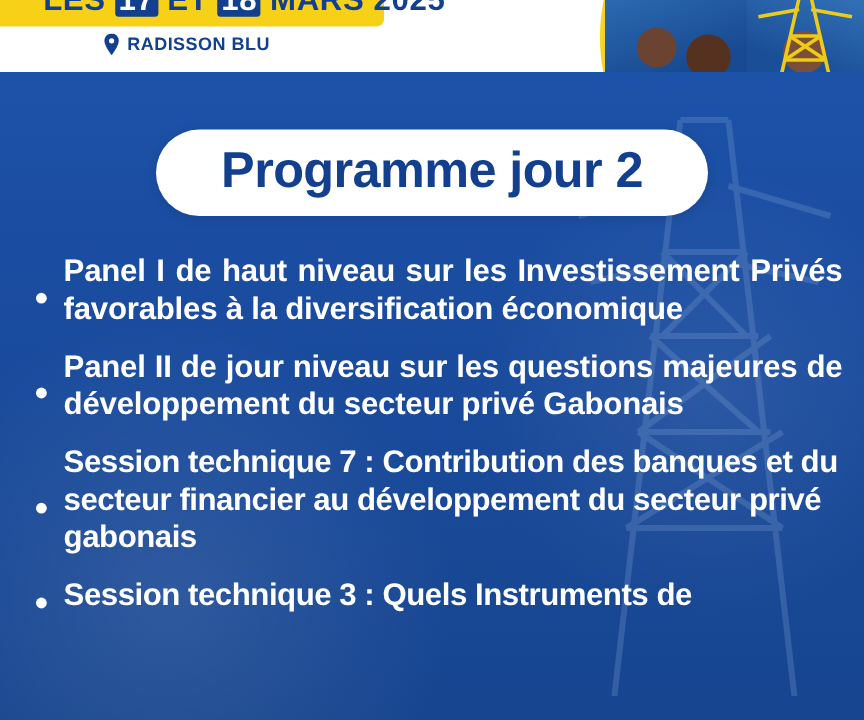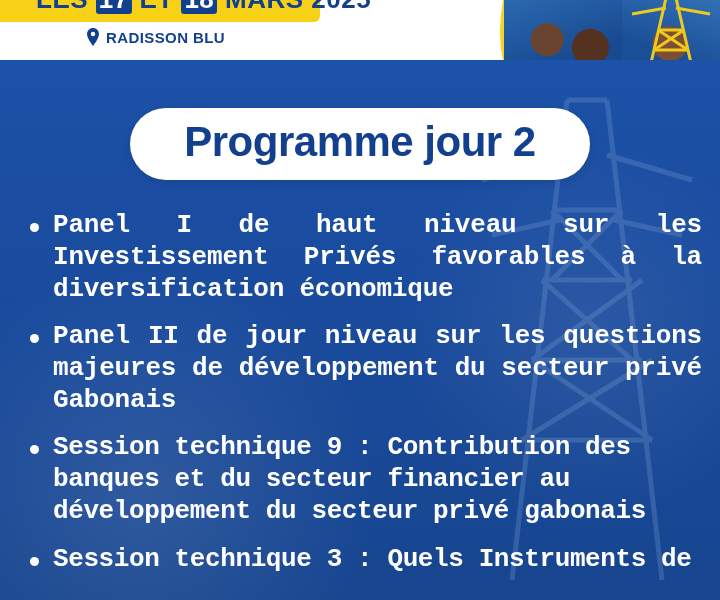--- a/index.html
+++ b/index.html
@@ -194,23 +194,22 @@
   }
 
   
   .list {
     position: relative;
     margin: 30px 18px 0 22px;
     color: #ffffff;
   }
   .item {
     display: flex;
-    align-items: flex-start;
+    align-items: center;
     margin-bottom: 16px;
-    font-family: Liberation Mono, monospace;
   }
   .bullet {
     flex: 0 0 auto;
     width: 9px;
     height: 9px;
     border-radius: 50%;
     background: #ffffff;
     margin: 13px 14px 0 8px;
   }
   .item-text {
@@ -292,21 +291,21 @@
       <span class="item-text">Panel I de haut niveau sur les Investissement Privés favorables à la diversification économique</span>
     </div>
 
     <div class="item justify">
       <span class="bullet"></span>
       <span class="item-text">Panel II de jour niveau sur les questions majeures de développement du secteur privé Gabonais</span>
     </div>
 
     <div class="item tight">
       <span class="bullet"></span>
-      <span class="item-text">Session technique 9 : Contribution des banques et du secteur financier au développement du secteur privé gabonais</span>
+      <span class="item-text">Session technique 7 : Contribution des banques et du secteur financier au développement du secteur privé gabonais</span>
     </div>
 
 
     <div class="item tight">
       <span class="bullet"></span>
       <span class="item-text">Session technique 3 : Quels Instruments de</span>
     </div>
 
   </div>
 

